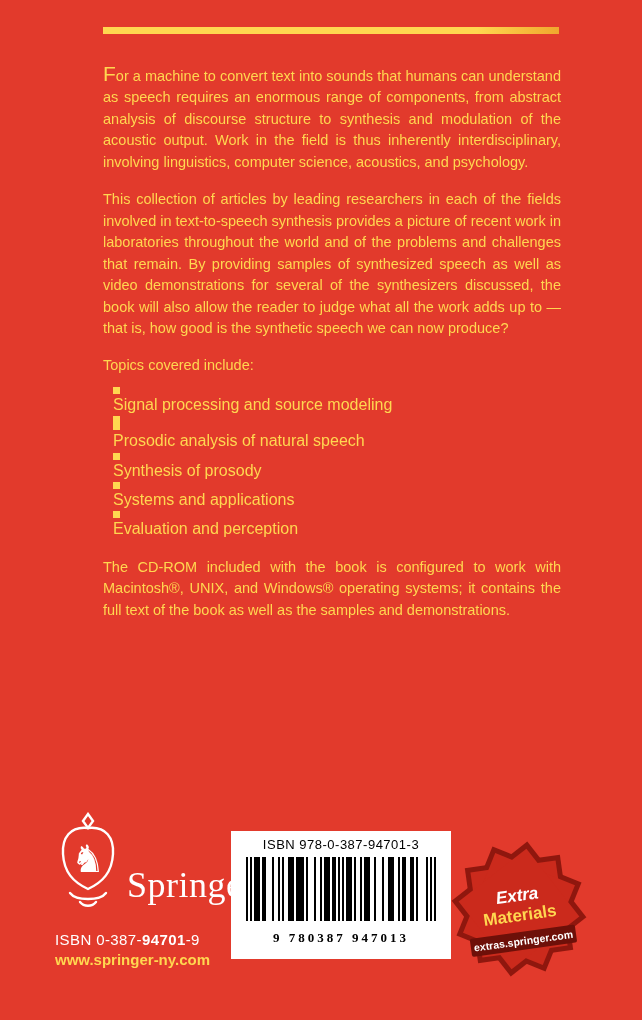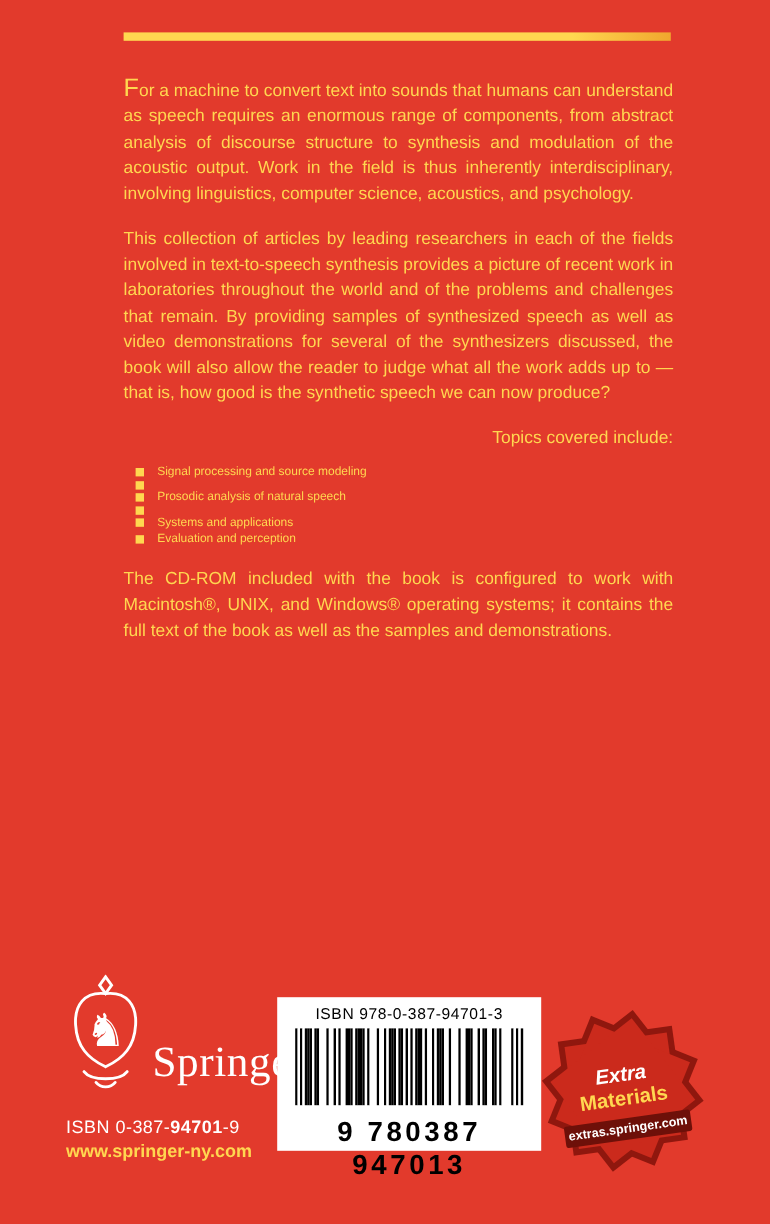--- a/index.html
+++ b/index.html
@@ -14,23 +14,23 @@
     position:absolute; left:103px; top:27px; width:456px; height:7px;
     background:linear-gradient(90deg, var(--accent,#ffd750) 0%, var(--accent,#ffd750) 82%, #f0a62e 100%);
   }
   .content {
     position:absolute; left:103px; top:63px; width:458px;
     color:var(--accent,#ffd750);
     font-size:14.5px; line-height:1.48; text-align:justify;
   }
   .para { margin-bottom:16px; }
   .drop-cap { font-size:21px; line-height:1; }
-  .topics-heading { text-align:right; margin-bottom:10px; }
+  .topics-heading { text-align:left; margin-bottom:10px; }
   ul.topics { list-style:none; margin:0 0 16px 10px; text-align:left; }
-  ul.topics li { display:flex; align-items:center; line-height:1.4; font-size:10px; }
+  ul.topics li { display:flex; line-height:1.4; font-size:16px;flex-direction:column; }
   .bullet { display:inline-block; width:7px; height:7px; background:var(--accent,#ffd750); margin-right:11px; flex:none; }
 
   
   .emblem { position:absolute; left:56px; top:812px; width:64px; height:104px; }
   .springer-name {
     position:absolute; left:127px; top:864px;
     color:#fff; font-family:"Liberation Serif", serif; font-size:36px; letter-spacing:0.5px;
   }
   .isbn-line { position:absolute; left:55px; top:931px; color:#ffffff; font-size:15px; letter-spacing:0.4px; }
   .isbn-line .bold { font-weight:bold; }
@@ -39,22 +39,22 @@
   
   .barcode-box {
     position:absolute; left:231px; top:831px; width:220px; height:128px;
     background:var(--barcode-bg,#fff); text-align:center;
   }
   .barcode-isbn { padding-top:6px; font-size:13px; letter-spacing:0.5px; color:var(--ink,#000); }
   .barcode-bars { height:64px; margin-top:5px; font-size:0; white-space:nowrap; }
   .bar { display:inline-block; height:100%; width:2px; }
   .b1 { background:var(--ink,#000); } .b0 { background:var(--barcode-bg,#fff); }
   .barcode-digits {
-    margin-top:9px; font-family:Liberation Sans, sans-serif;
-    font-size:23px; letter-spacing:3px; color:var(--ink,#000); font-weight:bold;
+    margin-top:9px; font-family:Liberation Serif, serif;
+    font-size:13px; letter-spacing:3px; color:var(--ink,#000); font-weight:bold;
   }
 
   
   .badge { position:absolute; left:460px; top:850px; width:118px; height:118px; transform:rotate(-8deg); }
   .star { position:absolute; }
   .s-dark  { width:96px; height:96px; left:11px; top:11px; background:var(--badge-dark,#8f170e); }
   .s-light { width:86px; height:86px; left:16px; top:16px; background:var(--badge-mid,#cb2a1c); }
   .r30 { transform:rotate(30deg); } .r60 { transform:rotate(60deg); }
   .badge-text { position:absolute; left:0; width:100%; top:36px; text-align:center; line-height:1.15; }
   .badge-line1 { color:#fff; font-weight:bold; font-style:italic; font-size:17px; }
@@ -86,20 +86,21 @@
         </li>
       <li>
           <span class="bullet"></span>
         </li>
       <li>
           <span class="bullet"></span>
           <span>Prosodic analysis of natural speech</span>
         </li>
       <li>
           <span class="bullet"></span>
+          <span>Synthesis of prosody</span>
         </li>
       <li>
           <span class="bullet"></span>
           <span>Systems and applications</span>
         </li>
       <li>
           <span class="bullet"></span>
           <span>Evaluation and perception</span>
         </li>
     </ul>

